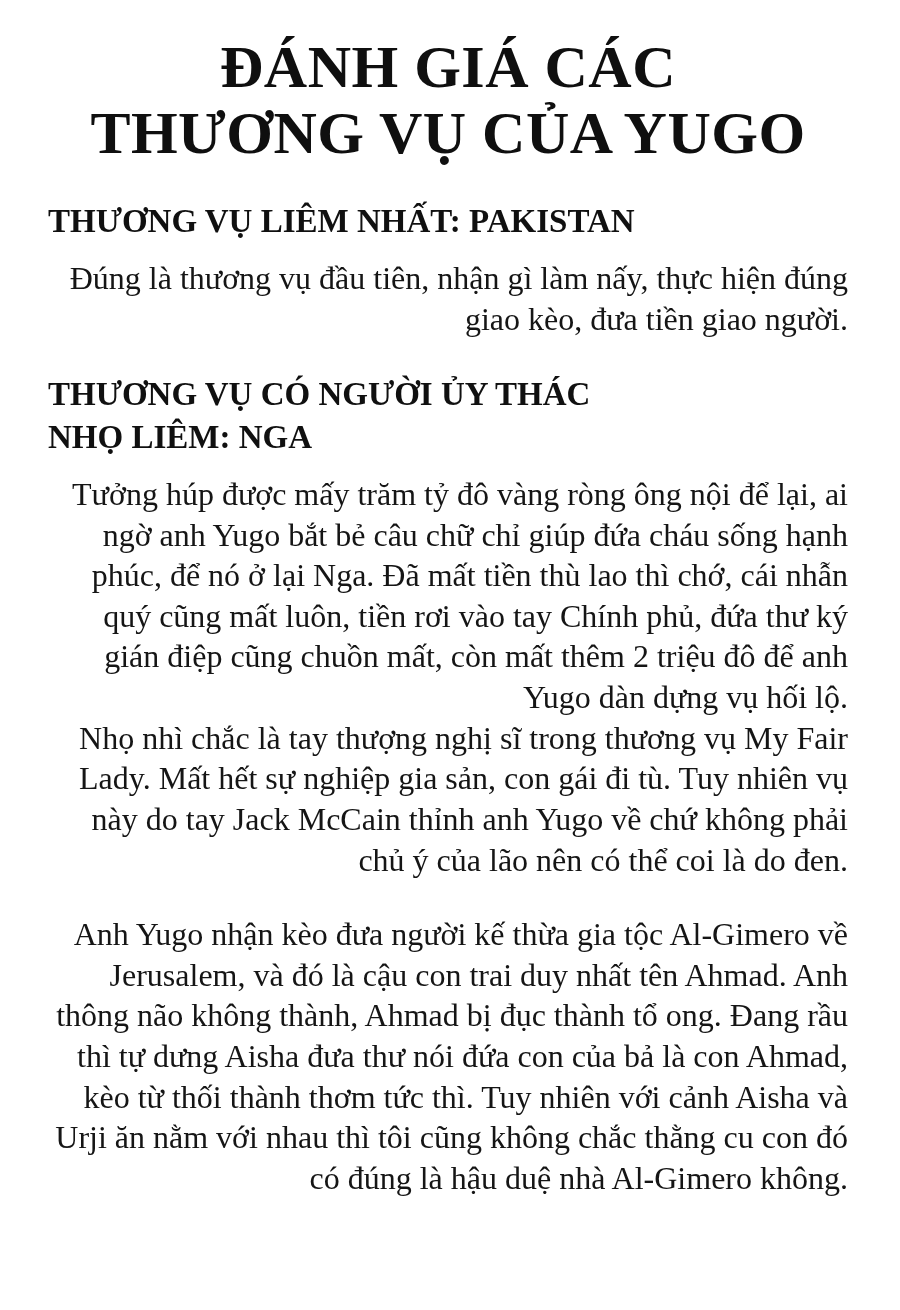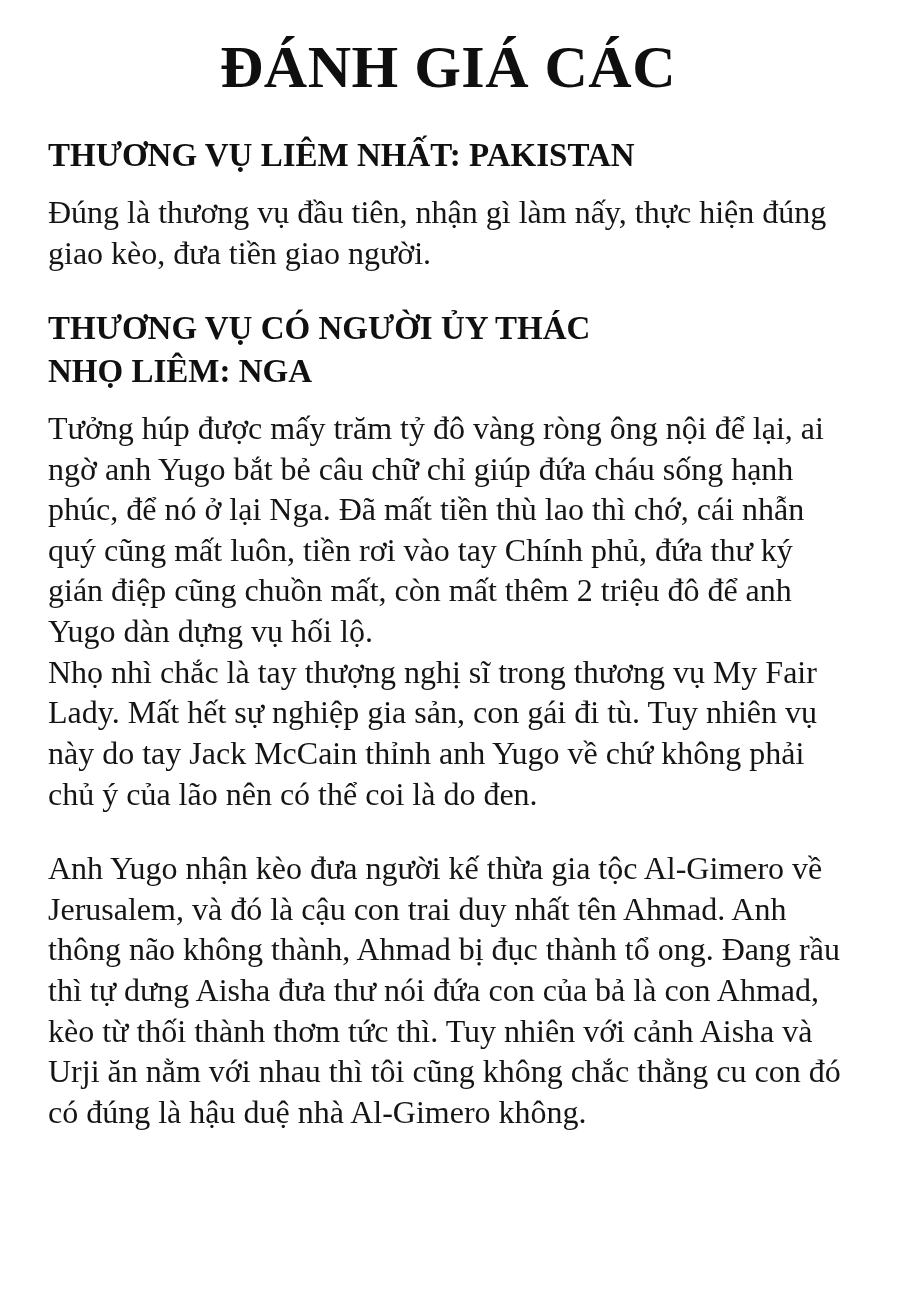--- a/index.html
+++ b/index.html
@@ -38,34 +38,35 @@
     font-weight: bold;
     font-size: 33px;
     line-height: 1.3;
     color: #101010;
   }
   .para {
     margin: 0;
     font-size: 32px;
     line-height: 1.27;
     color: #151515;
-    text-align: left;
+    text-align: right;
   }
   .para + .para {
     margin-top: 0;
     font-family: Liberation Serif, serif;
   }
 </style>
 </head>
 <body>
 
 <div class="page">
 
   <h1 class="doc-title">
     <div>ĐÁNH GIÁ CÁC</div>
+    <div>THƯƠNG VỤ CỦA YUGO</div>
   </h1>
 
   <section class="section">
     <h2 class="section-heading">
       <div>THƯƠNG VỤ LIÊM NHẤT: PAKISTAN</div>
     </h2>
     <p class="para">Đúng là thương vụ đầu tiên, nhận gì làm nấy, thực hiện đúng giao kèo, đưa tiền giao người.</p>
   </section>
 
   <section class="section">

